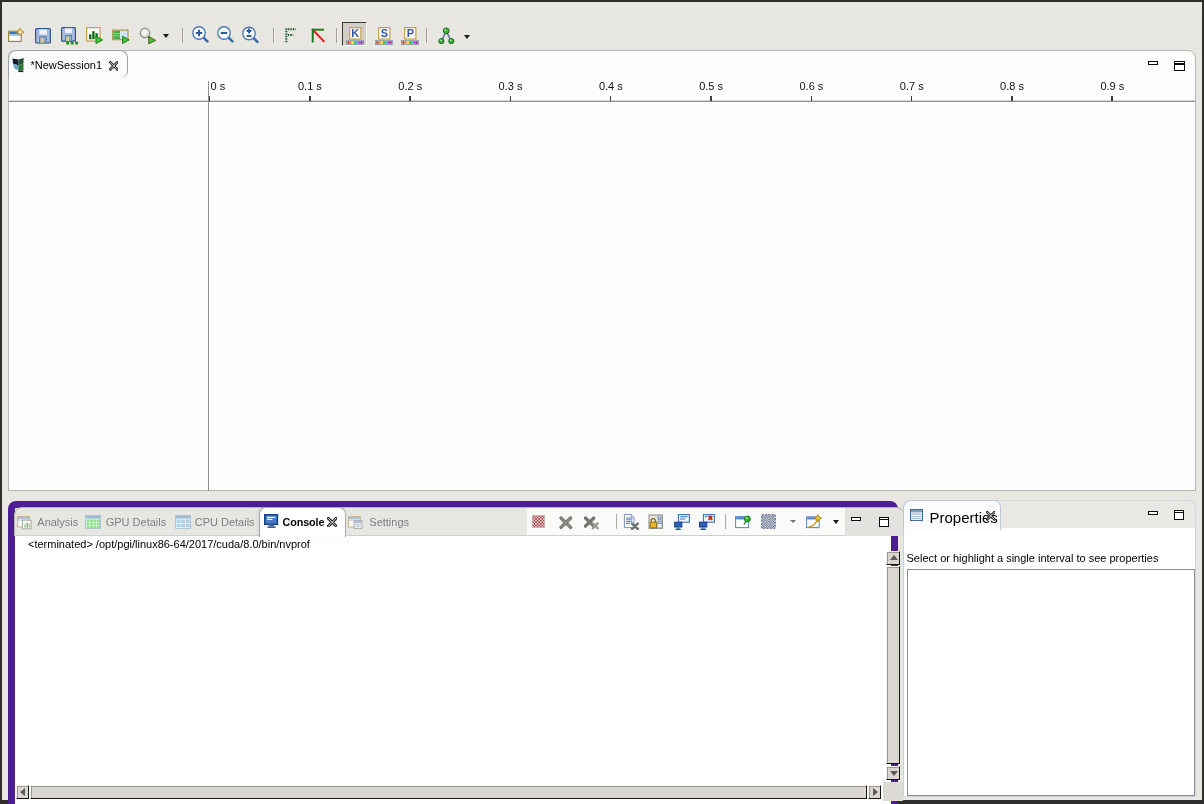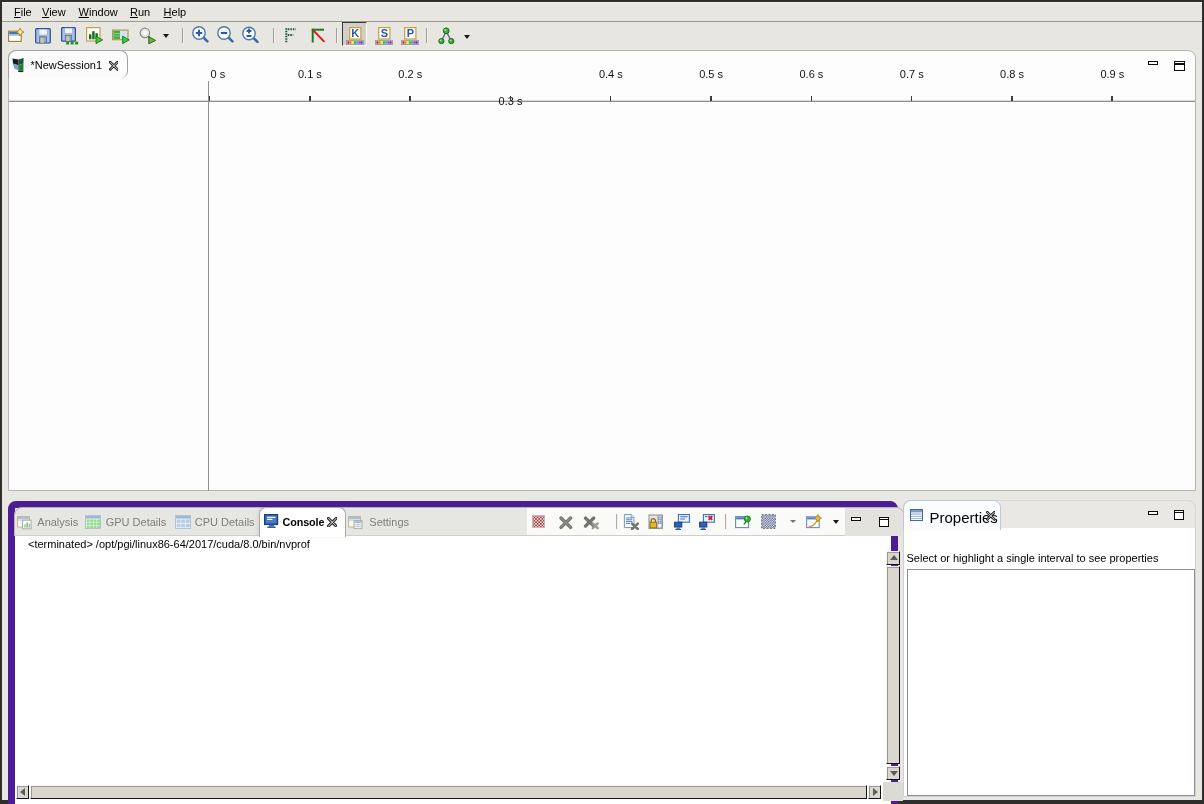--- a/index.html
+++ b/index.html
@@ -15,21 +15,21 @@
 
 #toolbar { position:absolute; left:0; top:21.5px; width:1200px; height:26px; background:#e8e6e1; }
 .tsep { position:absolute; top:5px; width:1.2px; height:15px; background:#a3a09a; box-shadow:1px 0 0 #f2f0ec; }
 .ticon { position:absolute; width:16px; height:16px; }
 .darr { position:absolute; width:0; height:0; border-left:3.5px solid transparent; border-right:3.5px solid transparent; border-top:4.2px solid #1a1a1a; }
 
 
 #editor { position:absolute; left:6px; top:48.3px; width:1188px; height:441.3px; background:#fdfdfd; border:1px solid #b5b5b1; border-radius:8px 8px 0 0; }
 #etab { position:absolute; left:-1px; top:-1px; width:120px; height:28.5px; background:#fbfbfc; border:1px solid #9fa2a5; border-bottom:none; border-radius:8px 8px 7px 0; }
 #etab .lbl { position:absolute; left:21.5px; top:8px; font-size:11px; color:#000; }
-.ruler-lbl { position:absolute; top:17px; font-size:11px; color:#101010; white-space:nowrap; }
+.ruler-lbl { position:absolute; top:29px; font-size:11px; color:#101010; white-space:nowrap; }
 .tick { position:absolute; top:45.2px; width:1.5px; height:4.6px; background:#3c3c3c; }
 #rline1 { position:absolute; left:0px; top:49.2px; width:1186px; height:0.9px; background:#d9d8d3; }
 #rline2 { position:absolute; left:0px; top:50.1px; width:1186px; height:1.4px; background:#8e9192; }
 #vdivider { position:absolute; left:199.2px; top:30.5px; width:1.3px; height:410px; background:#8f8f8f; }
 
 
 .minico { position:absolute; width:10.2px; height:3.9px; border:1.3px solid #0c0c0c; background:#fff; }
 .maxico { position:absolute; width:10.8px; height:10.2px; border:1.4px solid #0c0c0c; background:#fff; }
 .maxico:before { content:""; position:absolute; left:0; right:0; top:1.1px; height:1.3px; background:#0c0c0c; }
 
@@ -59,27 +59,20 @@
 #ptabstrip { position:absolute; left:96px; top:-1px; width:196px; height:28px; background:#e9e8e5; border:1px solid #d4d8e0; border-left:none; border-bottom:none; border-radius:0 8px 0 0; }
 #ptab { position:absolute; left:-1px; top:-1px; width:98px; height:29.5px; background:#fbfcfd; border:1px solid #bfc8d6; border-bottom:none; border-radius:8px 7px 0 0; }
 #ptab .tx { position:absolute; left:25.5px; top:7.5px; font-size:15px; font-weight:400; color:#000; }
 #pmsg { position:absolute; left:2.5px; top:51px; font-size:11px; color:#000; }
 #pbox { position:absolute; left:2.5px; top:68px; width:288px; height:226.5px; border:1px solid #8f8f8f; background:#fff; }
 </style>
 </head>
 <body>
 <div id="win">
 
-  <div id="menubar">
-    <span class="mi" style="left:12px;"><u>F</u>ile</span>
-    <span class="mi" style="left:40px;"><u>V</u>iew</span>
-    <span class="mi" style="left:76.6px;"><u>W</u>indow</span>
-    <span class="mi" style="left:128px;"><u>R</u>un</span>
-    <span class="mi" style="left:161.6px;"><u>H</u>elp</span>
-  </div>
 
   <div id="toolbar">
     <div id="tb-icons">
 
       <svg class="ticon" style="left:6px;top:4.5px;" viewBox="0 0 16 16">
         <rect x="0.6" y="3.2" width="12.6" height="10.2" fill="#fffffe" stroke="#9a7d2e" stroke-width="1.1"></rect>
         <rect x="1.3" y="3.9" width="11.2" height="2.4" fill="#3f74b8"></rect>
         <rect x="1.3" y="6.6" width="11.2" height="1" fill="#79a3d3"></rect>
         <path d="M12.1 0.2 L13.4 2.8 L16 4.1 L13.4 5.4 L12.1 8 L10.8 5.4 L8.2 4.1 L10.8 2.8 Z" fill="#edc233" stroke="#a8821a" stroke-width="0.8"></path>
         <path d="M12.1 1.8 L12.9 3.3 L14.4 4.1 L12.9 4.9 L12.1 6.4 L11.3 4.9 L9.8 4.1 L11.3 3.3 Z" fill="#fdf2c8"></path>
@@ -233,21 +226,21 @@
         <path d="M1.4 0.2 L5.25 4 L9.1 0.2 L10.3 1.4 L6.5 5.25 L10.3 9.1 L9.1 10.3 L5.25 6.5 L1.4 10.3 L0.2 9.1 L4 5.25 L0.2 1.4 Z" fill="#fdfdfd" stroke="#1f1f1f" stroke-width="1.1" stroke-linejoin="miter"></path>
       </svg>
     </div>
     <div id="rline1"></div>
       <div id="rline2"></div>
     <div id="vdivider"></div>
     <div id="ruler">
       <span class="ruler-lbl" style="left:201.5px;">0 s</span>
       <span class="ruler-lbl" style="left:289px;">0.1 s</span>
       <span class="ruler-lbl" style="left:389.3px;">0.2 s</span>
-      <span class="ruler-lbl" style="left:489.6px;margin-top:27px;">0.3 s</span>
+      <span class="ruler-lbl" style="left:489.6px;">0.3 s</span>
       <span class="ruler-lbl" style="left:589.9px;">0.4 s</span>
       <span class="ruler-lbl" style="left:690.2px;">0.5 s</span>
       <span class="ruler-lbl" style="left:790.5px;">0.6 s</span>
       <span class="ruler-lbl" style="left:890.8px;">0.7 s</span>
       <span class="ruler-lbl" style="left:991.1px;">0.8 s</span>
       <span class="ruler-lbl" style="left:1091.4px;">0.9 s</span>
       <span class="tick" style="left:199.7px;"></span>
       <span class="tick" style="left:300px;"></span>
       <span class="tick" style="left:400.3px;"></span>
       <span class="tick" style="left:500.6px;"></span>

